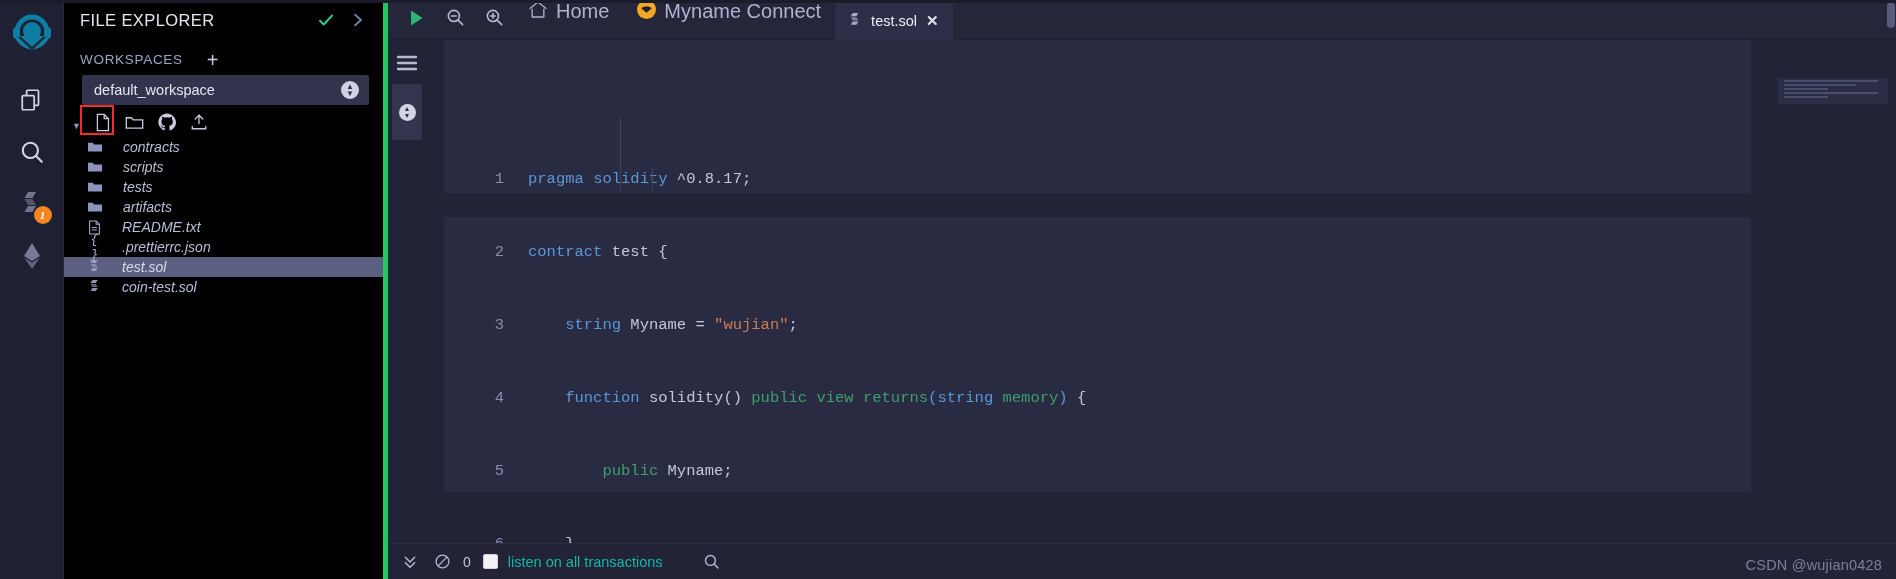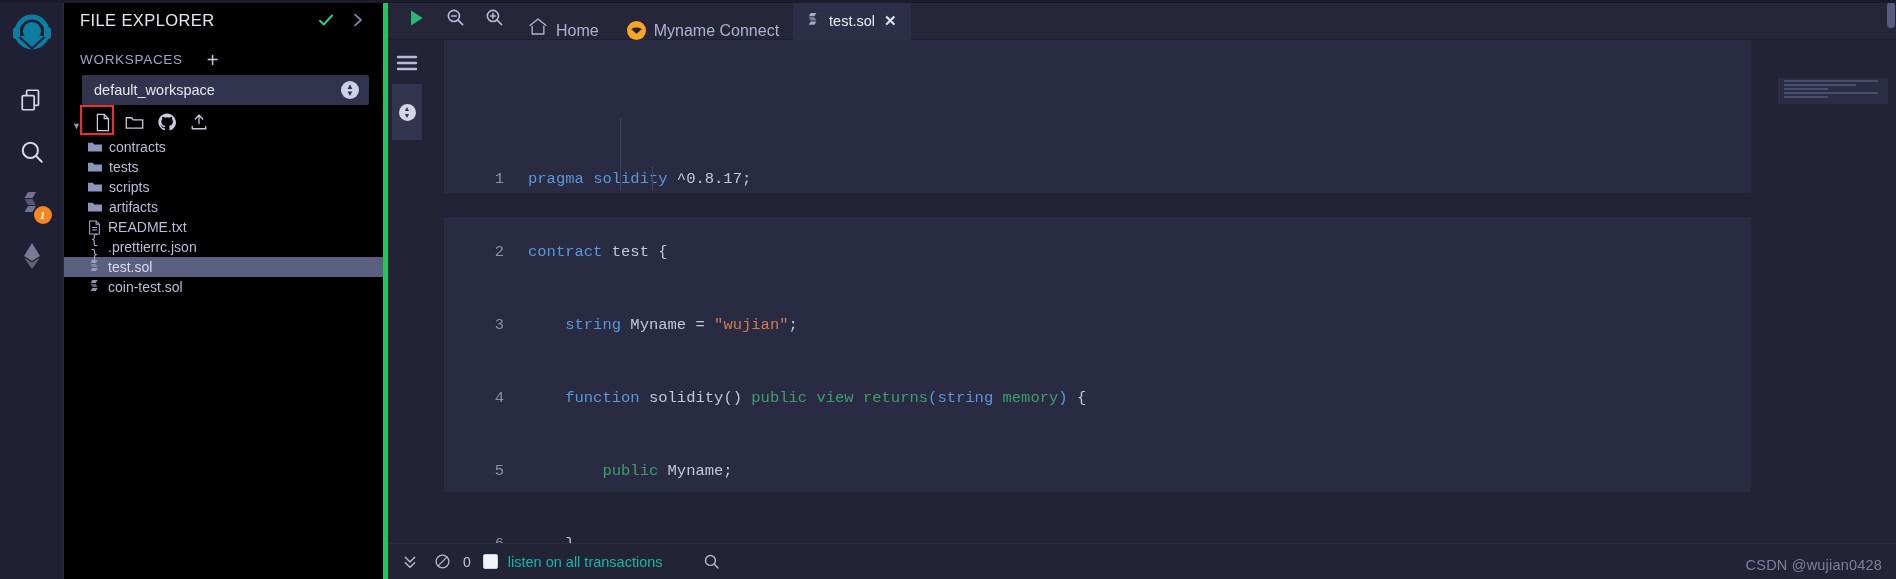--- a/index.html
+++ b/index.html
@@ -89,23 +89,23 @@
   }
   .tool-ic { color: #c9cce2; cursor: pointer; display:flex; align-items:center;}
   .redbox {
     position: absolute; left: 16px; top: 0px;
     width: 34px; height: 30px; border: 2px solid #f52c2c;
     pointer-events: none;
   }
 
   .tree { padding-top: 2px; }
   .tree-row {
-    display: flex; align-items: center; gap: 7px;
+    display: flex; align-items: center; gap: 21px;
     height: 20px; padding-left: 24px; cursor: pointer;
-    font-size: 14px; color: #b9bdd8;
+    font-size: 14px; color: #b9bdd8; font-style: italic;
   }
   .tree-row.selected { background: #5b5f80; color: #d9dbeb; }
   .tree-row .tname { line-height: 20px; white-space: nowrap; }
   .folder-ic { color: #8f94bc; display:flex; }
   .file-ic { color: #a8acca; display:flex; }
   .json-ic { color: #a8acca; font-family: "Liberation Mono", monospace; font-size: 13px; width: 13px; text-align:center;}
   .sol-ic { color: #9ea3c6; display:flex; font-weight: bold; font-size: 13px; width: 13px; justify-content:center;}
 
   
   .main { flex: 1; display: flex; flex-direction: column; background: #222336; min-width: 0; position: relative;}
@@ -114,22 +114,22 @@
     height: 40px; display: flex; align-items: center;
     background: #252639; gap: 0px; padding-left: 8px;
     border-bottom: 1px solid #1e1f30;
   }
   .tb-btn {
     height: 40px; display: flex; align-items: center; justify-content: center;
     padding: 0 10px; cursor: pointer; color: #b6bad6;
   }
   .tb-btn.play { color: #2bb673; }
   .tb-item {
-    height: 40px; display: flex; align-items: flex-end; gap: 8px;
-    padding: 0 14px; cursor: pointer; color: #aeb2d0; font-size: 16px;
+    height: 40px; display: flex; align-items: flex-start; gap: 8px;
+    padding: 0 14px; cursor: pointer; color: #aeb2d0; font-size: 20px;
   }
   .wc-dot {
     width: 19px; height: 19px; border-radius: 50%;
     background: #f5a623; display: flex; align-items: center; justify-content: center;
   }
   .tab {
     height: 40px; display: flex; align-items: center; gap: 9px;
     padding: 0 14px; background: #2d2f48; color: #eceef7; font-size: 14.5px;
     cursor: pointer; border-top: 2px solid #2d2f48;
   }
@@ -352,29 +352,29 @@
             </svg>
         </span>
         <span class="tname">contracts</span>
       </div>
       <div class="tree-row">
         <span class="folder-ic">
           <svg width="14" height="12" viewBox="0 0 16 13" fill="currentColor">
               <path d="M0 1.5h5.5L7 3.5h9v8H0z"></path>
             </svg>
         </span>
-        <span class="tname">tests</span>
+        <span class="tname">scripts</span>
       </div>
       <div class="tree-row">
         <span class="folder-ic">
           <svg width="14" height="12" viewBox="0 0 16 13" fill="currentColor">
               <path d="M0 1.5h5.5L7 3.5h9v8H0z"></path>
             </svg>
         </span>
-        <span class="tname">scripts</span>
+        <span class="tname">tests</span>
       </div>
       <div class="tree-row">
         <span class="folder-ic">
           <svg width="14" height="12" viewBox="0 0 16 13" fill="currentColor">
               <path d="M0 1.5h5.5L7 3.5h9v8H0z"></path>
             </svg>
         </span>
         <span class="tname">artifacts</span>
       </div>
       <div class="tree-row">

